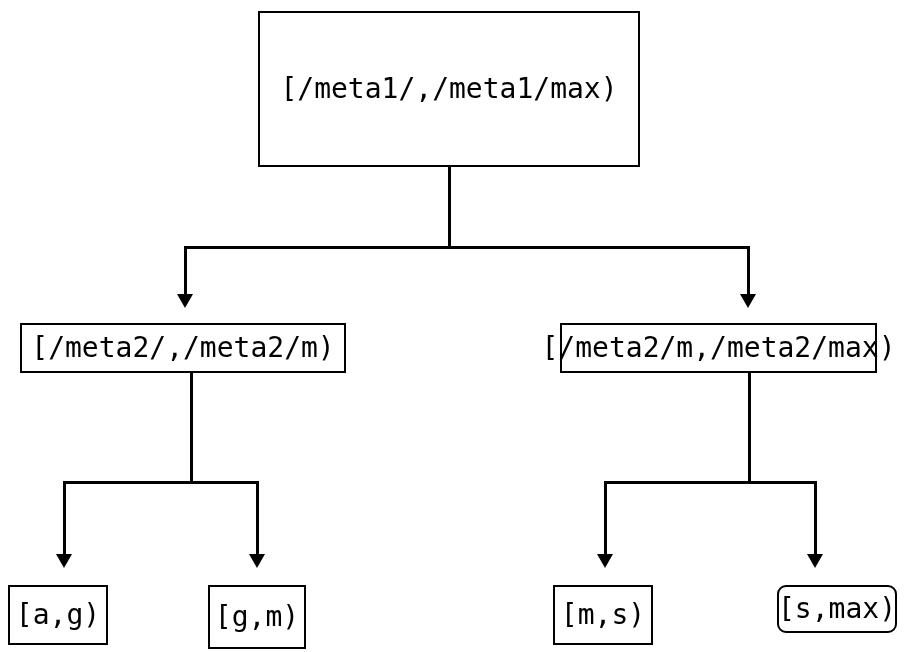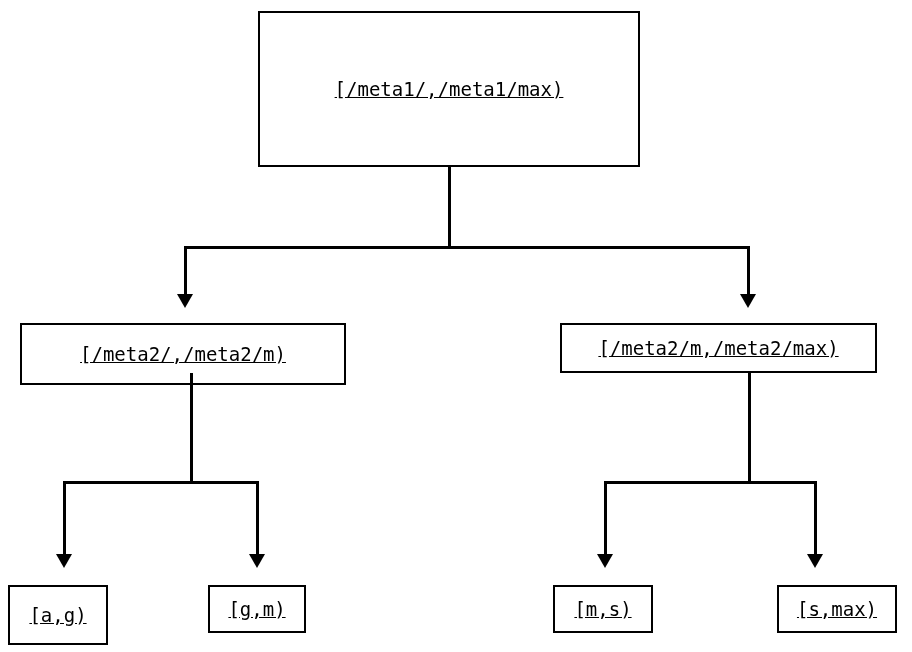--- a/index.html
+++ b/index.html
@@ -24,35 +24,34 @@
     border: 2px solid #000000;
     background: #ffffff;
     display: flex;
     align-items: center;
     justify-content: center;
     text-align: center;
     white-space: nowrap;
   }
   .node-label {
     font-family: "DejaVu Sans Mono", "Liberation Mono", monospace;
-    font-size: 19px;
+    font-size: 28px;
     line-height: 1;
     letter-spacing: 0px;
     color: #000000;
-    text-decoration: underline;
   }
 
   
   #node-root      { left: 258px; top: 11px;  width: 382px; height: 156px; }
-  #node-l2-left   { left: 20px;  top: 323px; width: 326px; height: 62px; }
+  #node-l2-left   { left: 20px;  top: 323px; width: 326px; height: 50px; }
   #node-l2-right  { left: 560px; top: 323px; width: 317px; height: 50px; }
   #node-leaf-1    { left: 8px;   top: 585px; width: 100px; height: 60px; }
-  #node-leaf-2    { left: 208px; top: 585px; width: 98px;  height: 48px; }
-  #node-leaf-3    { left: 553px; top: 585px; width: 100px; height: 48px; }
-  #node-leaf-4    { left: 777px; top: 585px; width: 120px; height: 48px; }
+  #node-leaf-2    { left: 208px; top: 585px; width: 98px;  height: 64px; }
+  #node-leaf-3    { left: 553px; top: 585px; width: 100px; height: 60px; }
+  #node-leaf-4    { left: 777px; top: 585px; width: 120px; height: 48px; border-radius: 9px; }
 
   
   .edge-v {
     position: absolute;
     width: 3px;
     background: #000000;
   }
   .edge-h {
     position: absolute;
     height: 3px;

